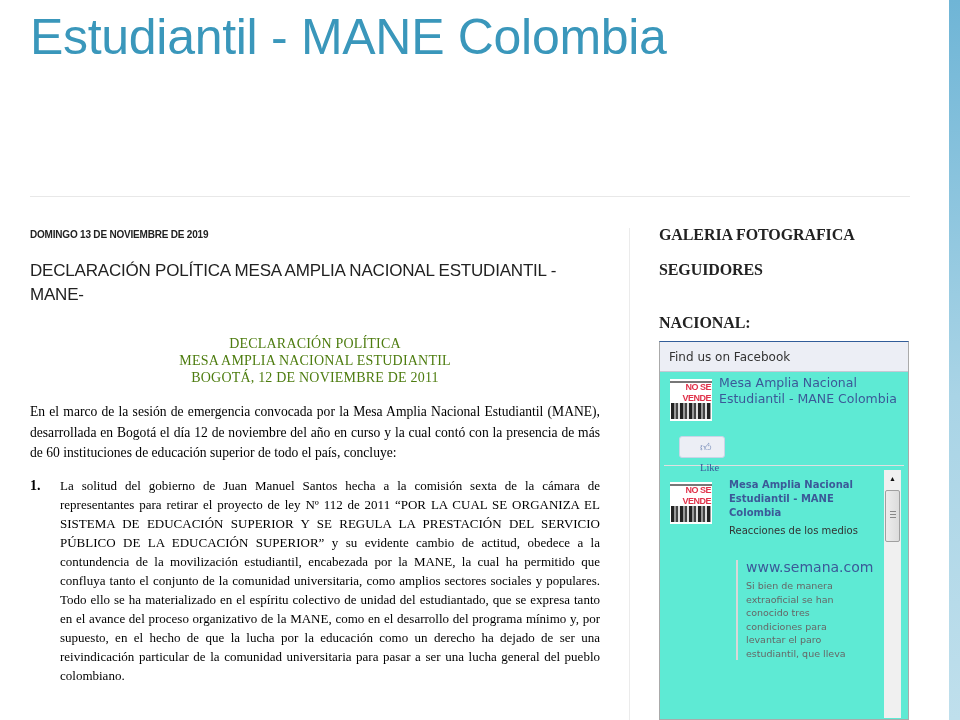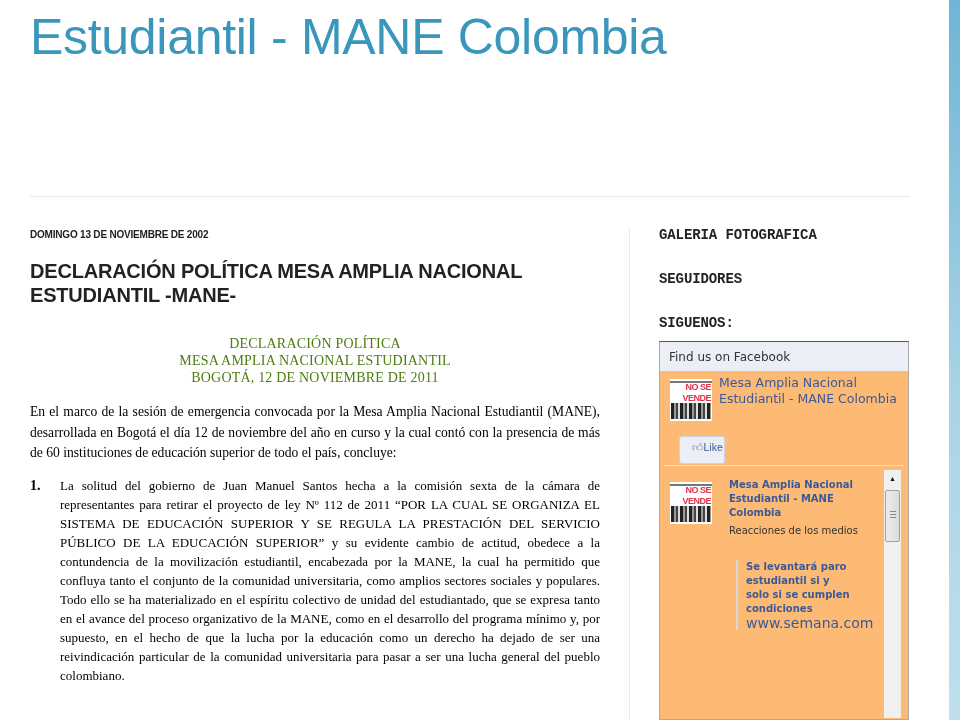--- a/index.html
+++ b/index.html
@@ -21,22 +21,22 @@
   .header-rule {
     position: absolute; left: 30px; top: 196px; width: 880px; height: 1px; background: #e8e8e8;
   }
 
   .main-col { position: absolute; left: 30px; top: 228px; width: 570px; }
   .post-date {
     font-family: "Liberation Sans", sans-serif; font-size: 10px; font-weight: bold;
     color: #222; letter-spacing: -0.2px; height: 14px; line-height: 14px;
   }
   .post-title {
-    margin-top: 17px; font-size: 20px; line-height: 24px; color: #222;
-    font-family: "Liberation Sans", sans-serif; font-weight: bold; letter-spacing: -0.2px;
+    margin-top: 17px; font-size: 17px; line-height: 24px; color: #222;
+    font-family: "Liberation Sans", sans-serif; font-weight: normal; letter-spacing: -0.2px;
   }
   .doc-heading {
     margin-top: 28px; text-align: center;
     font-family: "Liberation Serif", serif; font-size: 14px; line-height: 17px; color: #4d7c0f;
   }
   .doc-heading div { letter-spacing: 0.2px; }
   .doc-p {
     margin-top: 16px; font-family: "Liberation Serif", serif; font-size: 13.6px; line-height: 20.5px;
     text-align: justify; color: #000;
   }
@@ -46,53 +46,53 @@
     padding-left: 0px;
   }
   .doc-list .txt {
     width: 540px; font-family: Liberation Serif, serif; font-size: 13px; line-height: 19px; text-align: justify;
   }
 
   .col-sep { position: absolute; left: 629px; top: 228px; width: 1px; height: 492px; background: #ebebeb; }
 
   .sidebar { position: absolute; left: 659px; top: 228px; width: 250px; }
   .widget-title {
-    font-family: Liberation Mono, monospace; font-size: 14px; font-weight: bold; color: #222;
+    font-family: Liberation Serif, serif; font-size: 16px; font-weight: bold; color: #222;
     height: 14px; line-height: 14px; letter-spacing: -0.1px;
   }
   .w1 { position: absolute; top: 0; }
-  .w2 { position: absolute; top: 44px; }
+  .w2 { position: absolute; top: 35px; }
   .w3 { position: absolute; top: 88px; }
 
   .fb-box {
     position: absolute; left: 659px; top: 341px; width: 250px; height: 379px;
-    border: 1px solid #aaaaaa; border-top: 1px solid #315c99; background: #fdba74;
+    border: 1px solid #aaaaaa; border-top: 1px solid #315c99; background: #5eead4;
   }
   .fb-header {
     height: 30px; background: #eceef5; border-bottom: 1px solid #c4c8d4;
     font-family: "DejaVu Sans", sans-serif; font-size: 12px; color: #333; line-height: 30px; padding-left: 9px;
   }
   .fb-page { position: relative; height: 94px; border-bottom: 1px solid #e0e0e0; margin: 0 4px; }
   .thumb {
     position: absolute; width: 42px; height: 42px; background: #fff; overflow: hidden;
   }
   .thumb .t-top { position: absolute; left: 0; top: 2px; width: 42px; height: 2px; background: #777; }
   .thumb .t-red1 { position: absolute; right: 1px; top: 4px; font-family: "Liberation Sans", sans-serif; font-weight: bold; font-size: 9px; color: #e0334b; line-height: 9px; letter-spacing: -0.5px; }
   .thumb .t-red2 { position: absolute; right: 1px; top: 15px; font-family: "Liberation Sans", sans-serif; font-weight: bold; font-size: 9px; color: #e0334b; line-height: 9px; letter-spacing: -0.5px; text-align: right; }
   .thumb .t-crowd { position: absolute; left: 1px; top: 24px; width: 40px; height: 16px;
     background: repeating-linear-gradient(90deg, #222 0 3px, #999 3px 5px, #444 5px 7px, #ddd 7px 9px); }
   .fb-page .thumb { left: 6px; top: 7px; }
   .fb-page-name {
     position: absolute; left: 55px; top: 3px; width: 180px;
     font-family: "DejaVu Sans", sans-serif; font-size: 12.5px; line-height: 16px; color: #3b5998;
   }
   .like-btn {
-    position: absolute; left: 15px; top: 64px; width: 46px; height: 28px;
+    position: absolute; left: 15px; top: 64px; width: 46px; height: 22px;
     background: #eceef5; border: 1px solid #cad4e7; border-radius: 3px;
-    font-family: Liberation Sans, sans-serif; font-size: 10.5px; color: #3b5998; line-height: 20px; padding-left: 12px;
+    font-family: Liberation Serif, serif; font-size: 10.5px; color: #3b5998; line-height: 20px; padding-left: 20px;
   }
   .like-btn .thumb-up { display: inline-block; color: #6d84b4; font-size: 11px; }
 
   .fb-stream { position: relative; height: 248px; margin: 4px 4px 0 4px; overflow: hidden; }
   .stream-item { position: absolute; left: 0; top: 0; width: 215px; }
   .stream-item .thumb { left: 6px; top: 12px; }
   .stream-name {
     position: absolute; left: 65px; top: 8px; width: 140px;
     font-family: "DejaVu Sans", sans-serif; font-size: 10px; font-weight: bold; line-height: 14px; color: #3b5998;
   }
@@ -123,21 +123,21 @@
 
 <div class="right-stripe"></div>
 
 <h1 class="blog-title">
   <div>Estudiantil - MANE Colombia</div>
 </h1>
 
 <div class="header-rule"></div>
 
 <div class="main-col">
-  <div class="post-date">DOMINGO 13 DE NOVIEMBRE DE 2002</div>
+  <div class="post-date">DOMINGO 13 DE NOVIEMBRE DE 2019</div>
   <h2 class="post-title">DECLARACIÓN POLÍTICA MESA AMPLIA NACIONAL ESTUDIANTIL -MANE-</h2>
 
   <div class="doc-heading">
     <div>DECLARACIÓN POLÍTICA</div>
     <div>MESA AMPLIA NACIONAL ESTUDIANTIL</div>
     <div>BOGOTÁ, 12 DE NOVIEMBRE DE 2011</div>
   </div>
 
   <p class="doc-p">En el marco de la  sesión de emergencia convocada por la Mesa Amplia Nacional Estudiantil (MANE), desarrollada en Bogotá el día 12 de noviembre del año en curso y la cual contó con la presencia de más de 60 instituciones de educación superior de todo el país, concluye:</p>
 
@@ -145,21 +145,21 @@
     <div class="num">1.</div>
     <div class="txt">La solitud del gobierno de Juan Manuel Santos hecha a la comisión sexta de la cámara de representantes para retirar el proyecto de ley Nº 112 de 2011 “POR LA CUAL SE ORGANIZA EL SISTEMA DE EDUCACIÓN SUPERIOR Y SE REGULA LA PRESTACIÓN DEL SERVICIO PÚBLICO DE LA EDUCACIÓN SUPERIOR” y su evidente cambio de actitud, obedece a la contundencia de la movilización estudiantil, encabezada por la MANE, la cual ha permitido que confluya tanto el conjunto de la comunidad universitaria, como amplios sectores sociales y populares. Todo ello se ha materializado en el espíritu colectivo de unidad del estudiantado, que se expresa tanto en el avance del proceso organizativo de la MANE, como en el desarrollo del programa mínimo y, por supuesto, en el hecho de que la lucha por la educación como un derecho ha dejado de ser una reivindicación particular de la comunidad universitaria para pasar a ser una lucha general del pueblo colombiano.</div>
   </div>
 </div>
 
 <div class="col-sep"></div>
 
 <div class="sidebar">
   <div class="widget-title w1">GALERIA FOTOGRAFICA</div>
   <div class="widget-title w2">SEGUIDORES</div>
-  <div class="widget-title w3">SIGUENOS:</div>
+  <div class="widget-title w3">NACIONAL:</div>
 </div>
 
 <div class="fb-box">
   <div class="fb-header">Find us on Facebook</div>
 
   <div class="fb-page">
     <div class="thumb">
       <div class="t-top"></div>
       <div class="t-red1">NO SE</div>
       <div class="t-red2">VENDE</div>
@@ -175,22 +175,22 @@
     <div class="stream-item">
       <div class="thumb">
         <div class="t-top"></div>
         <div class="t-red1">NO SE</div>
         <div class="t-red2">VENDE</div>
         <div class="t-crowd"></div>
       </div>
       <div class="stream-name">Mesa Amplia Nacional Estudiantil - MANE Colombia</div>
       <div class="stream-msg">Reacciones de los medios</div>
       <div class="share-block">
-        <div class="share-title">Se levantará paro estudiantil si y solo si se cumplen condiciones</div>
         <div class="share-url">www.semana.com</div>
+        <div class="share-desc">Si bien de manera extraoficial se han conocido tres condiciones para levantar el paro estudiantil, que lleva</div>
       </div>
     </div>
     <div class="scrollbar">
       <div class="scroll-up">▲</div>
       <div class="scroll-thumb">
         <div class="grip"></div>
       </div>
     </div>
   </div>
 </div>

